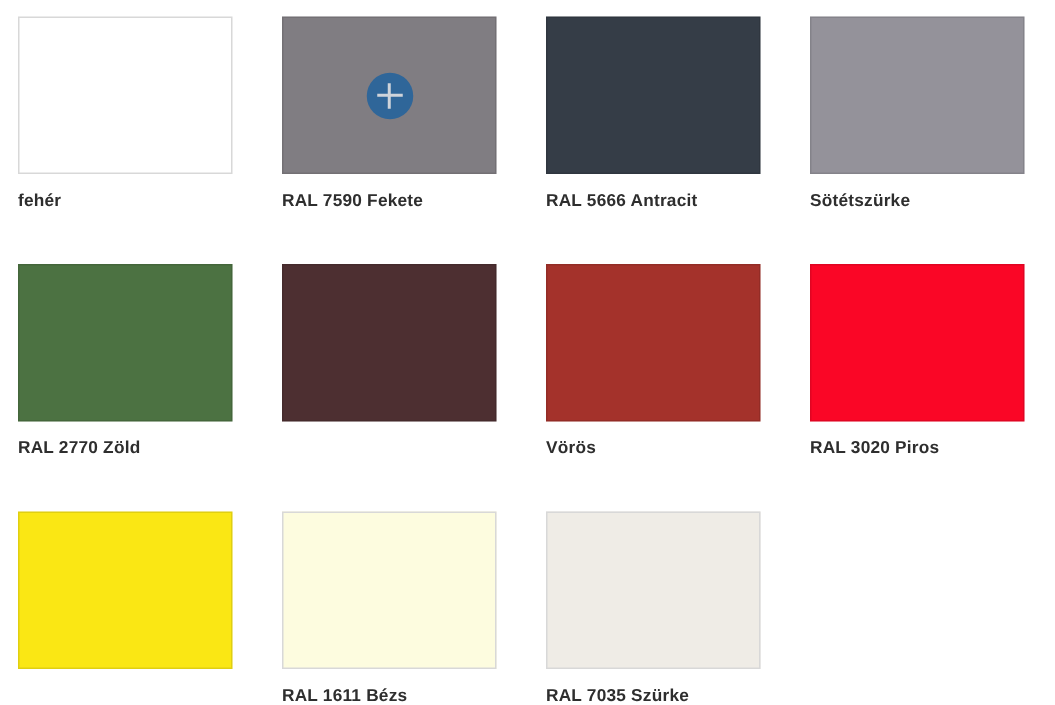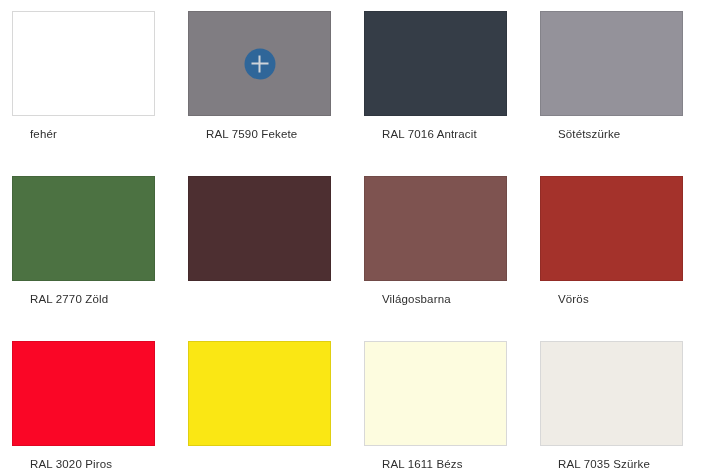--- a/index.html
+++ b/index.html
@@ -32,26 +32,25 @@
     box-sizing: border-box;
     border: 1px solid rgba(0,0,0,0.10);
     cursor: pointer;
   }
   .swatch-chip.light-chip {
     border: 1px solid #d8d8d8;
   }
   .swatch-label {
     margin-top: 11px;
     font-size: 11.5px;
-    font-weight: normal;
+    font-weight: bold;
     color: #2e2e2e;
     letter-spacing: 0.15px;
     line-height: 14px;
     white-space: nowrap;
-    margin-left: 18px;
   }
   .add-overlay {
     position: absolute;
     left: 50%;
     top: 50%;
     transform: translate(-50%, -50%);
     width: 31px;
     height: 31px;
     border-radius: 50%;
     background: #2f6699;
@@ -85,36 +84,32 @@
       <div class="swatch-chip" style="background: rgb(128, 125, 130);">
         <div class="add-overlay" style="background: rgb(47, 102, 153);">
           <span class="plus-h" style="background: rgb(207, 212, 218);"></span>
           <span class="plus-v" style="background: rgb(207, 212, 218);"></span>
         </div>
       </div>
       <div class="swatch-label">RAL 7590 Fekete</div>
     </div>
     <div class="swatch-cell">
       <div class="swatch-chip" style="background: rgb(53, 61, 71);"></div>
-      <div class="swatch-label">RAL 7016 Antracit</div>
+      <div class="swatch-label">RAL 5666 Antracit</div>
     </div>
     <div class="swatch-cell">
       <div class="swatch-chip" style="background: rgb(148, 146, 154);"></div>
       <div class="swatch-label">Sötétszürke</div>
     </div>
     <div class="swatch-cell">
       <div class="swatch-chip" style="background: rgb(76, 114, 66);"></div>
       <div class="swatch-label">RAL 2770 Zöld</div>
     </div>
     <div class="swatch-cell">
       <div class="swatch-chip" style="background: rgb(77, 47, 49);"></div>
-    </div>
-    <div class="swatch-cell">
-      <div class="swatch-chip" style="background: rgb(126, 83, 80);"></div>
-      <div class="swatch-label">Világosbarna</div>
     </div>
     <div class="swatch-cell">
       <div class="swatch-chip" style="background: rgb(164, 50, 43);"></div>
       <div class="swatch-label">Vörös</div>
     </div>
     <div class="swatch-cell">
       <div class="swatch-chip" style="background: rgb(250, 6, 38);"></div>
       <div class="swatch-label">RAL 3020 Piros</div>
     </div>
     <div class="swatch-cell">

